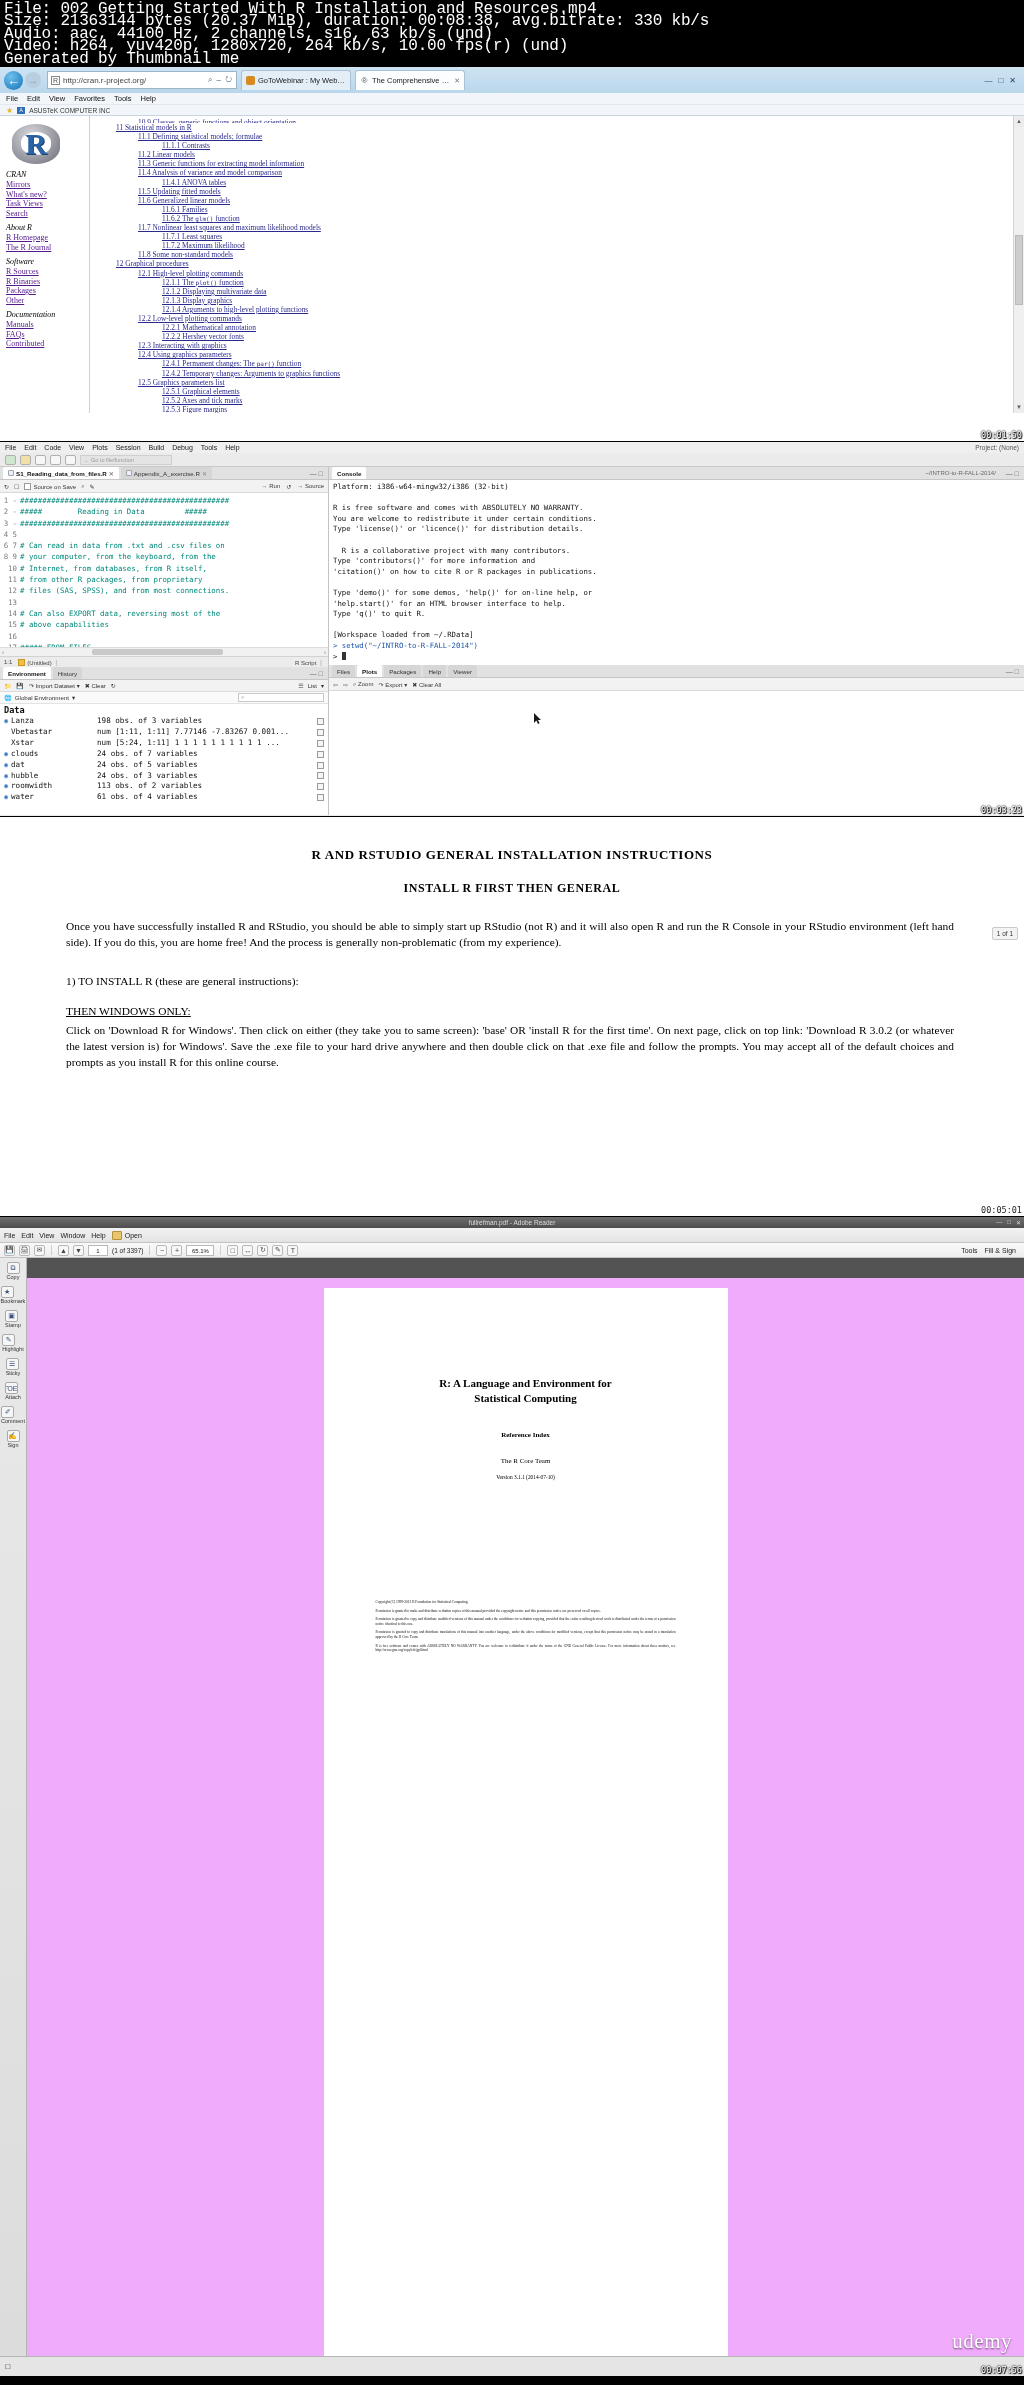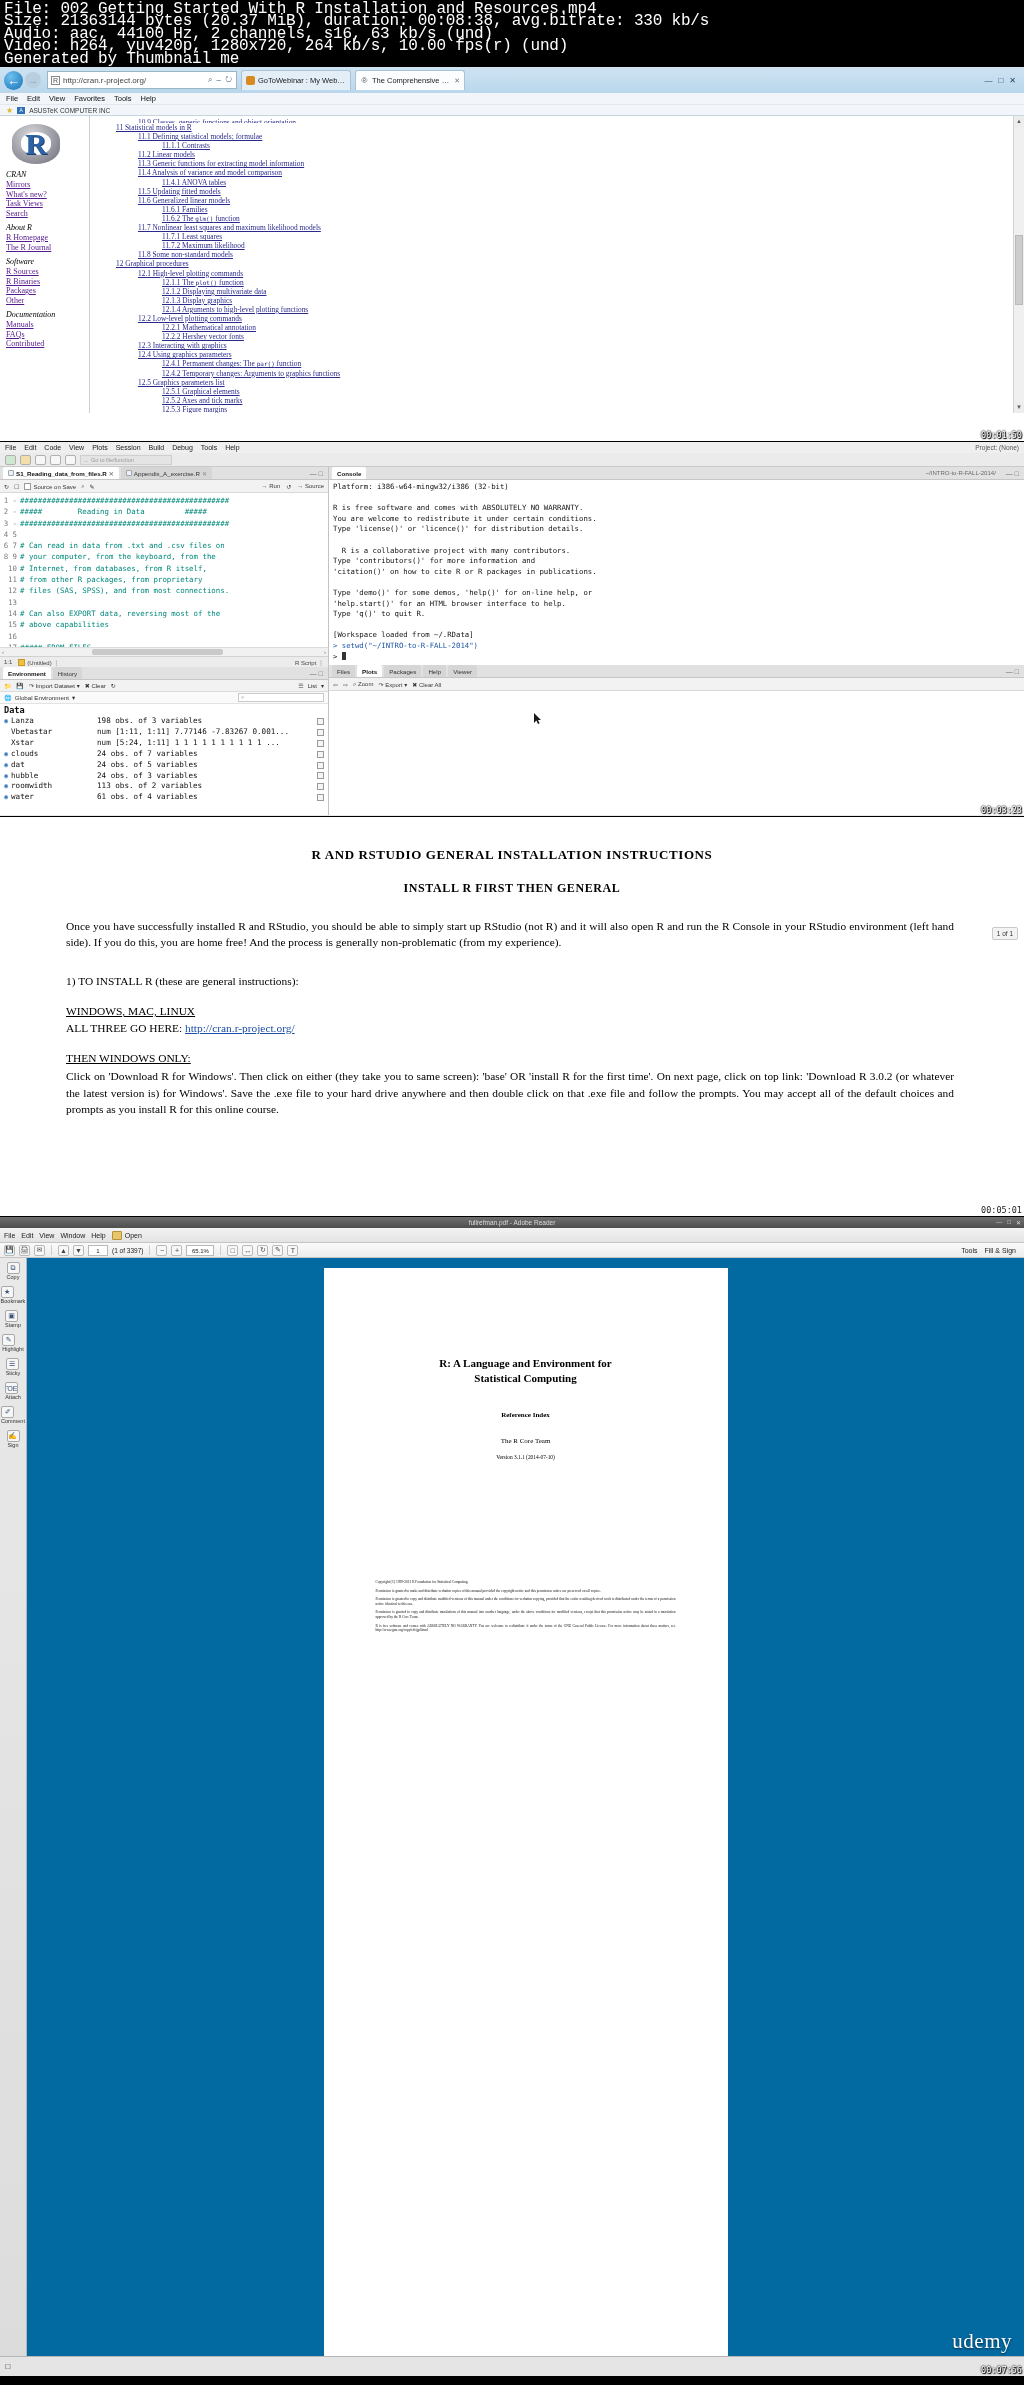--- a/index.html
+++ b/index.html
@@ -149,21 +149,21 @@
              align-items:center; justify-content:center; font-size:7px; color:#444;}
   .pdf-zoom { width:28px; height:11px; background:#fff; border:1px solid #b9b9b9; font-size:6px; text-align:center; line-height:10px;}
   .pdf-pagebox { width:20px; height:11px; background:#fff; border:1px solid #b9b9b9; font-size:6px; text-align:center; line-height:10px;}
   .pdf-right { margin-left:auto; display:flex; gap:7px; align-items:center; font-size:7px; color:#222; padding-right:4px;}
   .pdf-main { position:absolute; top:41px; left:0; right:0; bottom:20px; display:flex; }
   .pdf-lrail { width:27px; background:linear-gradient(#e9e9e9,#dcdcdc); display:flex; flex-direction:column; align-items:center;
                padding-top:4px; gap:6px; border-right:1px solid #b5b5b5;}
   .rail-lbl { font-size:5.5px; color:#333; font-family:"Liberation Sans",sans-serif; }
   .rail-ico { width:13px; height:12px; border:1px solid #a9a9a9; background:#f6f6f6; border-radius:2px; display:flex;
               align-items:center; justify-content:center; font-size:7px; color:#3a4f7a;}
-  .pdf-stage { flex:1; background:#0369a1; display:flex; justify-content:center; padding-top:10px; }
+  .pdf-stage { flex:1; background:#f0abfc; display:flex; justify-content:center; padding-top:10px;margin-top:20px; }
   .pdf-page { width:404px; background:#fff; height:1089px; padding:88px 52px 0 52px; font-family:"Liberation Serif", serif; color:#000;}
   .pdf-h1 { text-align:center; font-size:11px; font-weight:bold; line-height:14.5px;}
   .pdf-h2 { text-align:center; font-size:7px; font-weight:bold; margin-top:26px;}
   .pdf-h3 { text-align:center; font-size:7px; margin-top:18px;}
   .pdf-ver { text-align:center; font-size:5.4px; margin-top:9px;}
   .pdf-legal { margin-top:120px; font-size:3.5px; line-height:4.6px; color:#111; text-align:justify;}
   .pdf-legal p { margin:0 0 4px 0;}
   .pdf-bottom { position:absolute; left:0; right:0; bottom:0; height:20px; background:#e5e5e5; border-top:1px solid #b5b5b5;
                 display:flex; align-items:center; padding:0 5px; font-size:6.5px; color:#333;}
   .udemy { position:absolute; right:12px; bottom:22px; color:#fff; font-family:"Liberation Serif", serif; font-size:21px; letter-spacing:0.5px;
@@ -527,24 +527,20 @@
   <div class="tstamp">00:03:23</div>
 </div>
 
 <div class="frame" id="frame-doc">
   <div class="pagebadge">1 of 1</div>
   <div class="doc-h1">R AND RSTUDIO GENERAL INSTALLATION INSTRUCTIONS</div>
   <div class="doc-h2">INSTALL  R  FIRST  THEN  GENERAL</div>
   <p class="doc-p">Once you have successfully installed R and RStudio, you should be able to simply start up RStudio (not R) and it will also open R and run the R Console in your RStudio environment (left hand side). If you do this, you are home free! And the process is generally non-problematic (from my experience).</p>
   <p class="doc-p">1) TO INSTALL R (these are general instructions):</p>
   <p class="doc-p tight" style="margin-bottom:0">
-    <span class="doc-u">WINDOWS, MAC, LINUX</span><br>
-    <span>ALL THREE GO HERE: </span><a class="doc-link" href="#">http://cran.r-project.org/</a>
-  </p>
-  <p class="doc-p tight" style="margin-bottom:0">
     <span class="doc-u">THEN WINDOWS ONLY:</span>
   </p>
   <p class="doc-p" style="margin-top:2px">Click on 'Download R for Windows'. Then click on either (they take you to same screen): 'base' OR 'install R for the first time'. On next page, click on top link: 'Download R 3.0.2 (or whatever the latest version is) for Windows'. Save the .exe file to your hard drive anywhere and then double click on that .exe file and follow the prompts. You may accept all of the default choices and prompts as you install R for this online course.</p>
   <div class="tstamp dark">00:05:01</div>
 </div>
 
 <div class="frame" id="frame-pdf">
   <div class="pdf-title">
     <span>fullrefman.pdf - Adobe Reader</span>
     <span class="wb">

